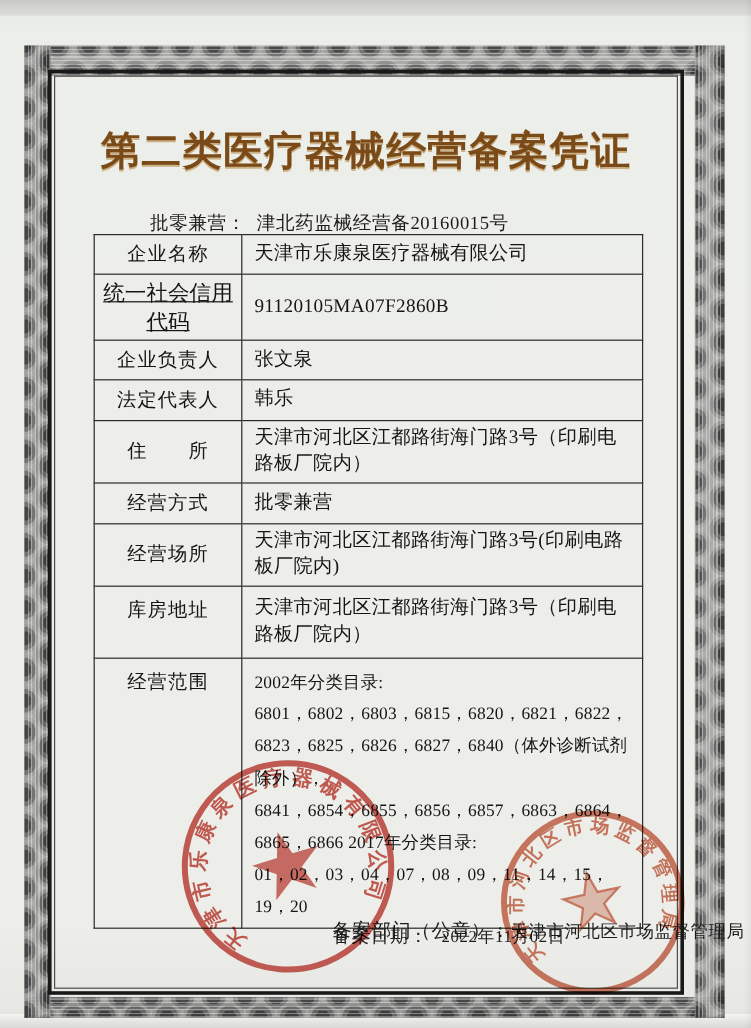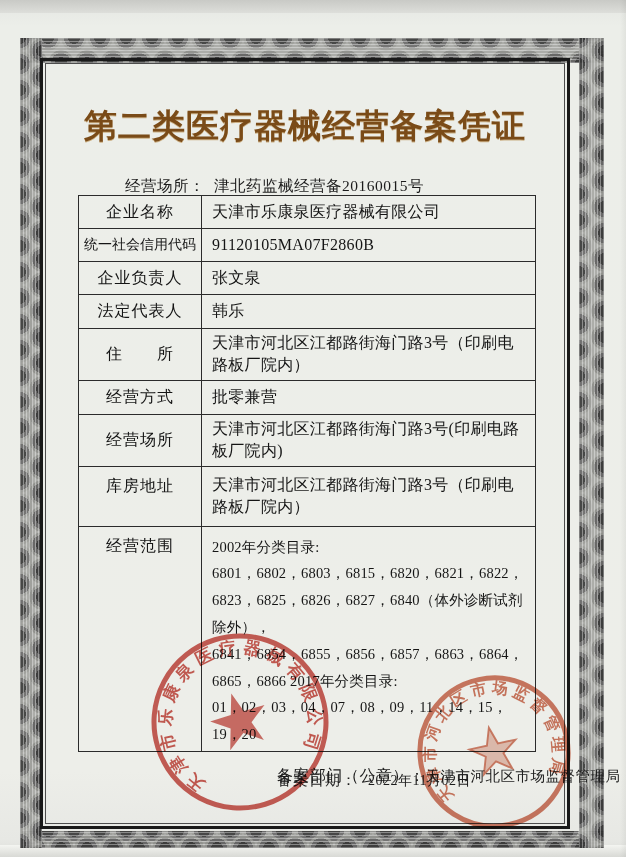--- a/index.html
+++ b/index.html
@@ -73,21 +73,21 @@
 
   table.info{
     position:absolute;left:78px;top:195px;width:458px;
     border-collapse:collapse;table-layout:fixed;
   }
   table.info td{
     border:1px solid #2b2b2b;color:#151515;
     font-size:16px;vertical-align:middle;
   }
   td.cell-label{width:118px;text-align:center;padding:3px 2px;letter-spacing:1px;}
-  td.cell-label.small{font-size:14px;letter-spacing:0;}
+  td.cell-label.small{font-size:18px;letter-spacing:0;text-decoration:underline;}
   td.cell-value{padding:3px 10px;letter-spacing:.3px;line-height:1.4;}
   tr.vtop td{vertical-align:top;}
   tr.vtop td.cell-label{padding-top:9px;}
   tr.vtop td.cell-value{padding-top:7px;}
   td.cell-value.scope{font-size:14.5px;line-height:1.85;white-space:pre-line;letter-spacing:.2px;}
 
   .footer-line{position:absolute;color:#1c1c1c;z-index:2;}
   .dept-line{left:277px;top:766px;font-size:16px;letter-spacing:.5px;white-space:nowrap;}
   .dept-line .dept-name{font-size:14.5px;}
   .date-line{left:277px;top:771px;font-size:15px;letter-spacing:1px;}
@@ -115,21 +115,21 @@
   <div class="gband v left"></div>
   <div class="gband v right"></div>
 
   <div class="frame">
     <div class="frame-inner"></div>
   </div>
 
   <div class="title">第二类医疗器械经营备案凭证</div>
 
   <div class="record-line">
-    <span>经营场所：</span><span class="num">津北药监械经营备20160015号</span>
+    <span>批零兼营：</span><span class="num">津北药监械经营备20160015号</span>
   </div>
 
   <table class="info">
     <tbody>
         <tr style="height: 33px;">
           <td class="cell-label">企业名称</td>
           <td class="cell-value">天津市乐康泉医疗器械有限公司</td>
         </tr>
         <tr style="height: 33px;">
           <td class="cell-label small">统一社会信用代码</td>

